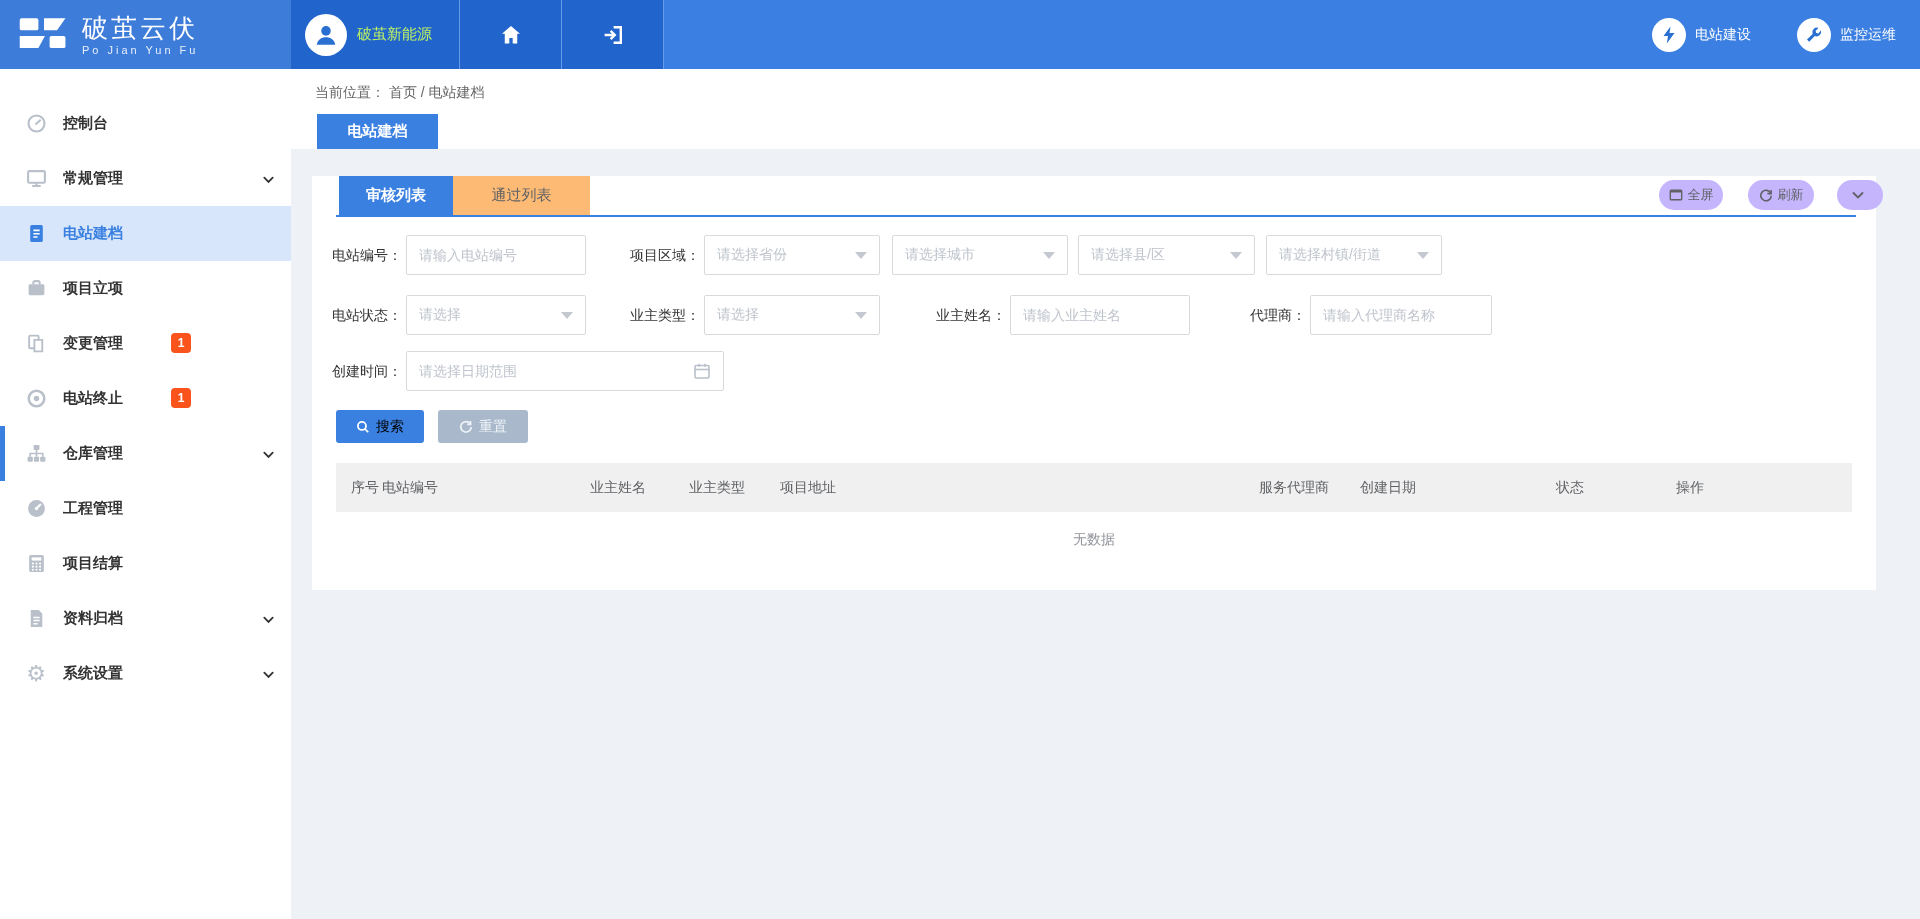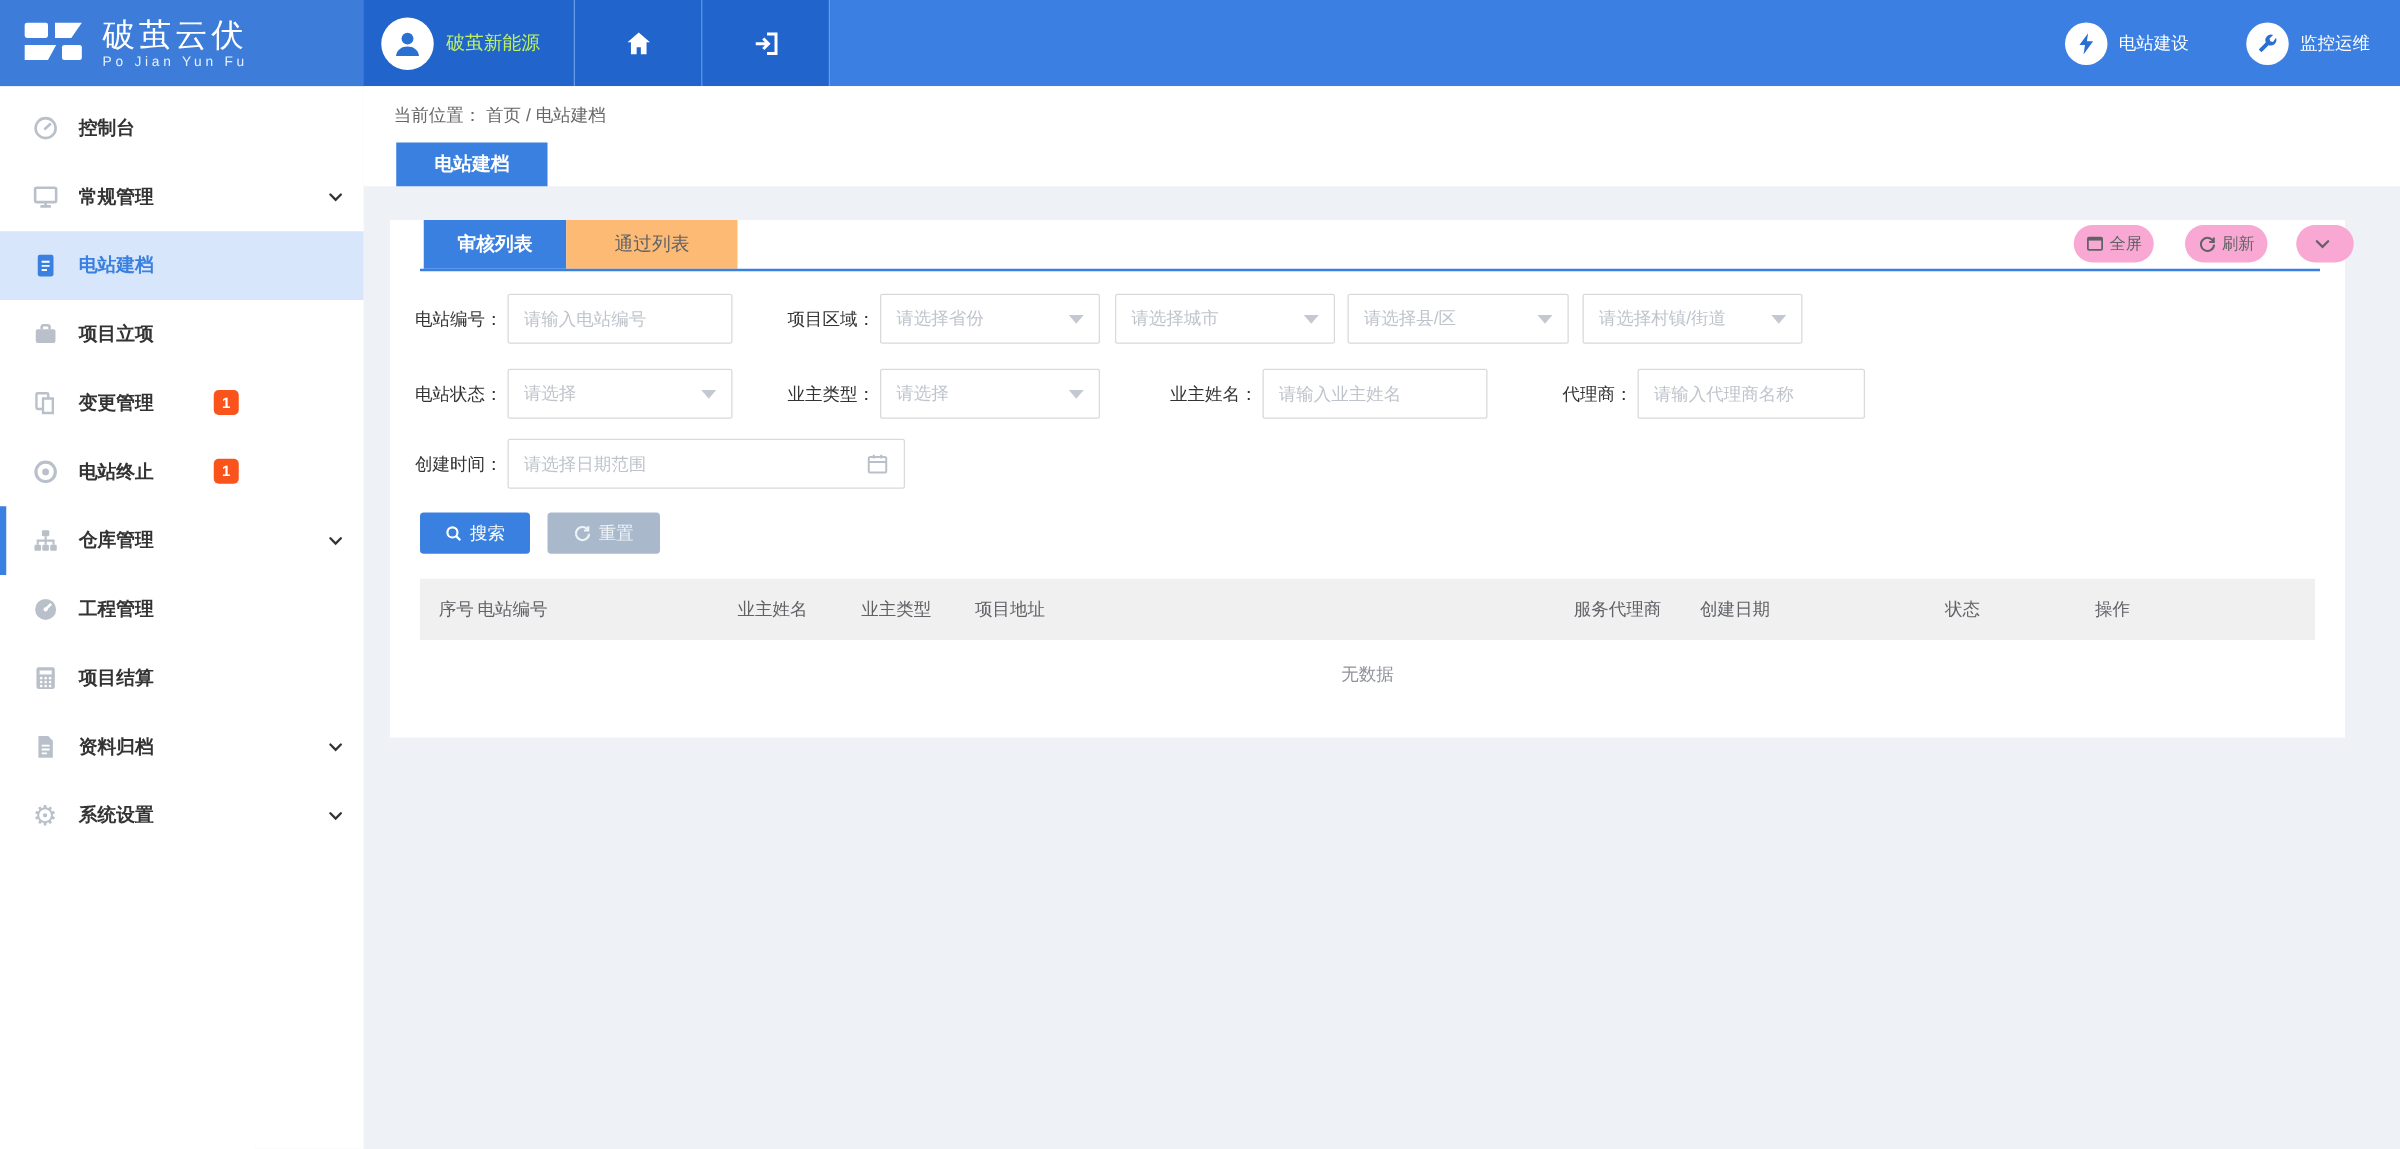--- a/index.html
+++ b/index.html
@@ -18,21 +18,21 @@
   .avatar { width:42px; height:42px; border-radius:50%; background:#fff; display:flex; align-items:center; justify-content:center; flex:none; }
   .company { color:#bef264; font-size:15px; margin-left:10px; white-space:nowrap; }
   .hsec.sq { width:101px; }
   .hspacer { flex:1; }
   .hright { display:flex; align-items:center; padding-right:24px; }
   .haction { display:flex; align-items:center; margin-left:46px; cursor:pointer; }
   .hcircle { width:34px; height:34px; border-radius:50%; background:#fff; display:flex; align-items:center; justify-content:center; flex:none; }
   .haction span.lbl { color:#fff; font-size:14px; margin-left:9px; white-space:nowrap; }
 
   
-  .sidebar { position:absolute; left:0; top:69px; width:291px; height:850px; background:#fff; padding-top:6px; }
+  .sidebar { position:absolute; left:0; top:69px; width:291px; height:850px; background:#fff; padding-top:27px; }
   .mi { position:relative; height:55px; display:flex; align-items:center; cursor:pointer; }
   .mi .ic { position:absolute; left:25px; width:22px; height:22px; display:flex; align-items:center; justify-content:center; }
   .mi .lbl { position:absolute; left:63px; font-size:15px; font-weight:600; color:#333; white-space:nowrap; }
   .mi.active { background:#d7e6fa; }
   .mi.active .lbl { color:#3a80e0; }
   .mi .badge { position:absolute; left:171px; top:17px; min-width:20px; height:20px; background:#fa541c; border-radius:4px; color:#fff; font-size:12px; font-weight:bold; display:flex; align-items:center; justify-content:center; padding:0 4px; }
   .mi .chev { position:absolute; right:16px; top:21px; }
   .mi .marker { position:absolute; left:0; top:0; width:5px; height:55px; background:#3a80e0; }
   .gear-glyph { font-size:22px; color:#b9c0ca; line-height:22px; }
 
@@ -42,40 +42,40 @@
   .crumb { position:absolute; left:24px; top:15px; font-size:14px; color:#666; }
   .pagetab { position:absolute; left:26px; bottom:0; width:121px; height:35px; background:#3a80e0; color:#fff; font-size:15px; font-weight:bold; display:flex; align-items:center; justify-content:center; cursor:pointer; }
 
   .panel { position:absolute; left:21px; top:107px; width:1564px; height:414px; background:#fff; }
   .ptab { position:absolute; top:0; height:39px; font-size:15px; display:flex; align-items:center; justify-content:center; cursor:pointer; }
   .ptab.t1 { left:27px; width:114px; }
   .ptab.active { background:#3a80e0; color:#fff; font-weight:bold; }
   .ptab.t2 { left:141px; width:137px; background:#fdba74; color:#606266; }
   .tabline { position:absolute; left:24px; right:20px; top:39px; height:2px; background:#3a80e0; }
 
-  .pill { position:absolute; top:4px; height:30px; border-radius:16px; background:#f9a8d4; color:#606266; font-size:13px; display:flex; align-items:center; justify-content:center; cursor:pointer; }
+  .pill { position:absolute; top:4px; height:30px; border-radius:16px; background:#c4b5fd; color:#606266; font-size:13px; display:flex; align-items:center; justify-content:center; cursor:pointer; }
   .pill svg { margin-right:5px; }
   .pill.fs { left:1347px; width:64px; }
   .pill.rf { left:1436px; width:66px; }
   .pill.cl { left:1525px; width:46px; }
 
   .flabel { position:absolute; font-size:14px; color:#333; text-align:right; line-height:40px; white-space:nowrap; }
   .finput, .fselect { position:absolute; height:40px; border:1px solid #d9d9d9; border-radius:2px; background:#fff; }
   .finput input { width:100%; height:100%; border:none; outline:none; padding:0 12px; font-size:14px; color:#333; font-family:inherit; background:transparent; }
   .finput input::placeholder { color:#bfc4cc; opacity:1; }
   .fselect { display:flex; align-items:center; padding:0 12px; cursor:pointer; }
   .fselect .ph { font-size:14px; color:#bfc4cc; flex:1; white-space:nowrap; overflow:hidden; }
   .caret { width:0; height:0; border-left:6px solid transparent; border-right:6px solid transparent; border-top:7px solid #c4c8d0; flex:none; }
   .cal { position:absolute; right:12px; top:10px; }
 
   .row1 { top:59px; } .row2 { top:119px; } .row3 { top:175px; }
 
   .btn { position:absolute; top:234px; height:33px; border:none; border-radius:3px; font-size:14px; display:flex; align-items:center; justify-content:center; cursor:pointer; font-family:inherit; }
   .btn svg { margin-right:6px; }
-  .btn.search { left:24px; width:88px; background:#3a80e0; color:#ffffff; }
+  .btn.search { left:24px; width:88px; background:#3a80e0; color:#000000; }
   .btn.reset { left:126px; width:90px; background:#a9b9cb; color:#eef3f8; }
 
   .thead { position:absolute; left:24px; top:287px; width:1516px; height:49px; background:#f0f0f0; }
   .thead span { position:absolute; top:0; line-height:49px; font-size:14px; color:#606266; white-space:nowrap; }
   .empty { position:absolute; left:0; top:355px; width:1564px; text-align:center; font-size:14px; color:#909399; }
 </style>
 </head>
 <body>
 
 <div class="header">

